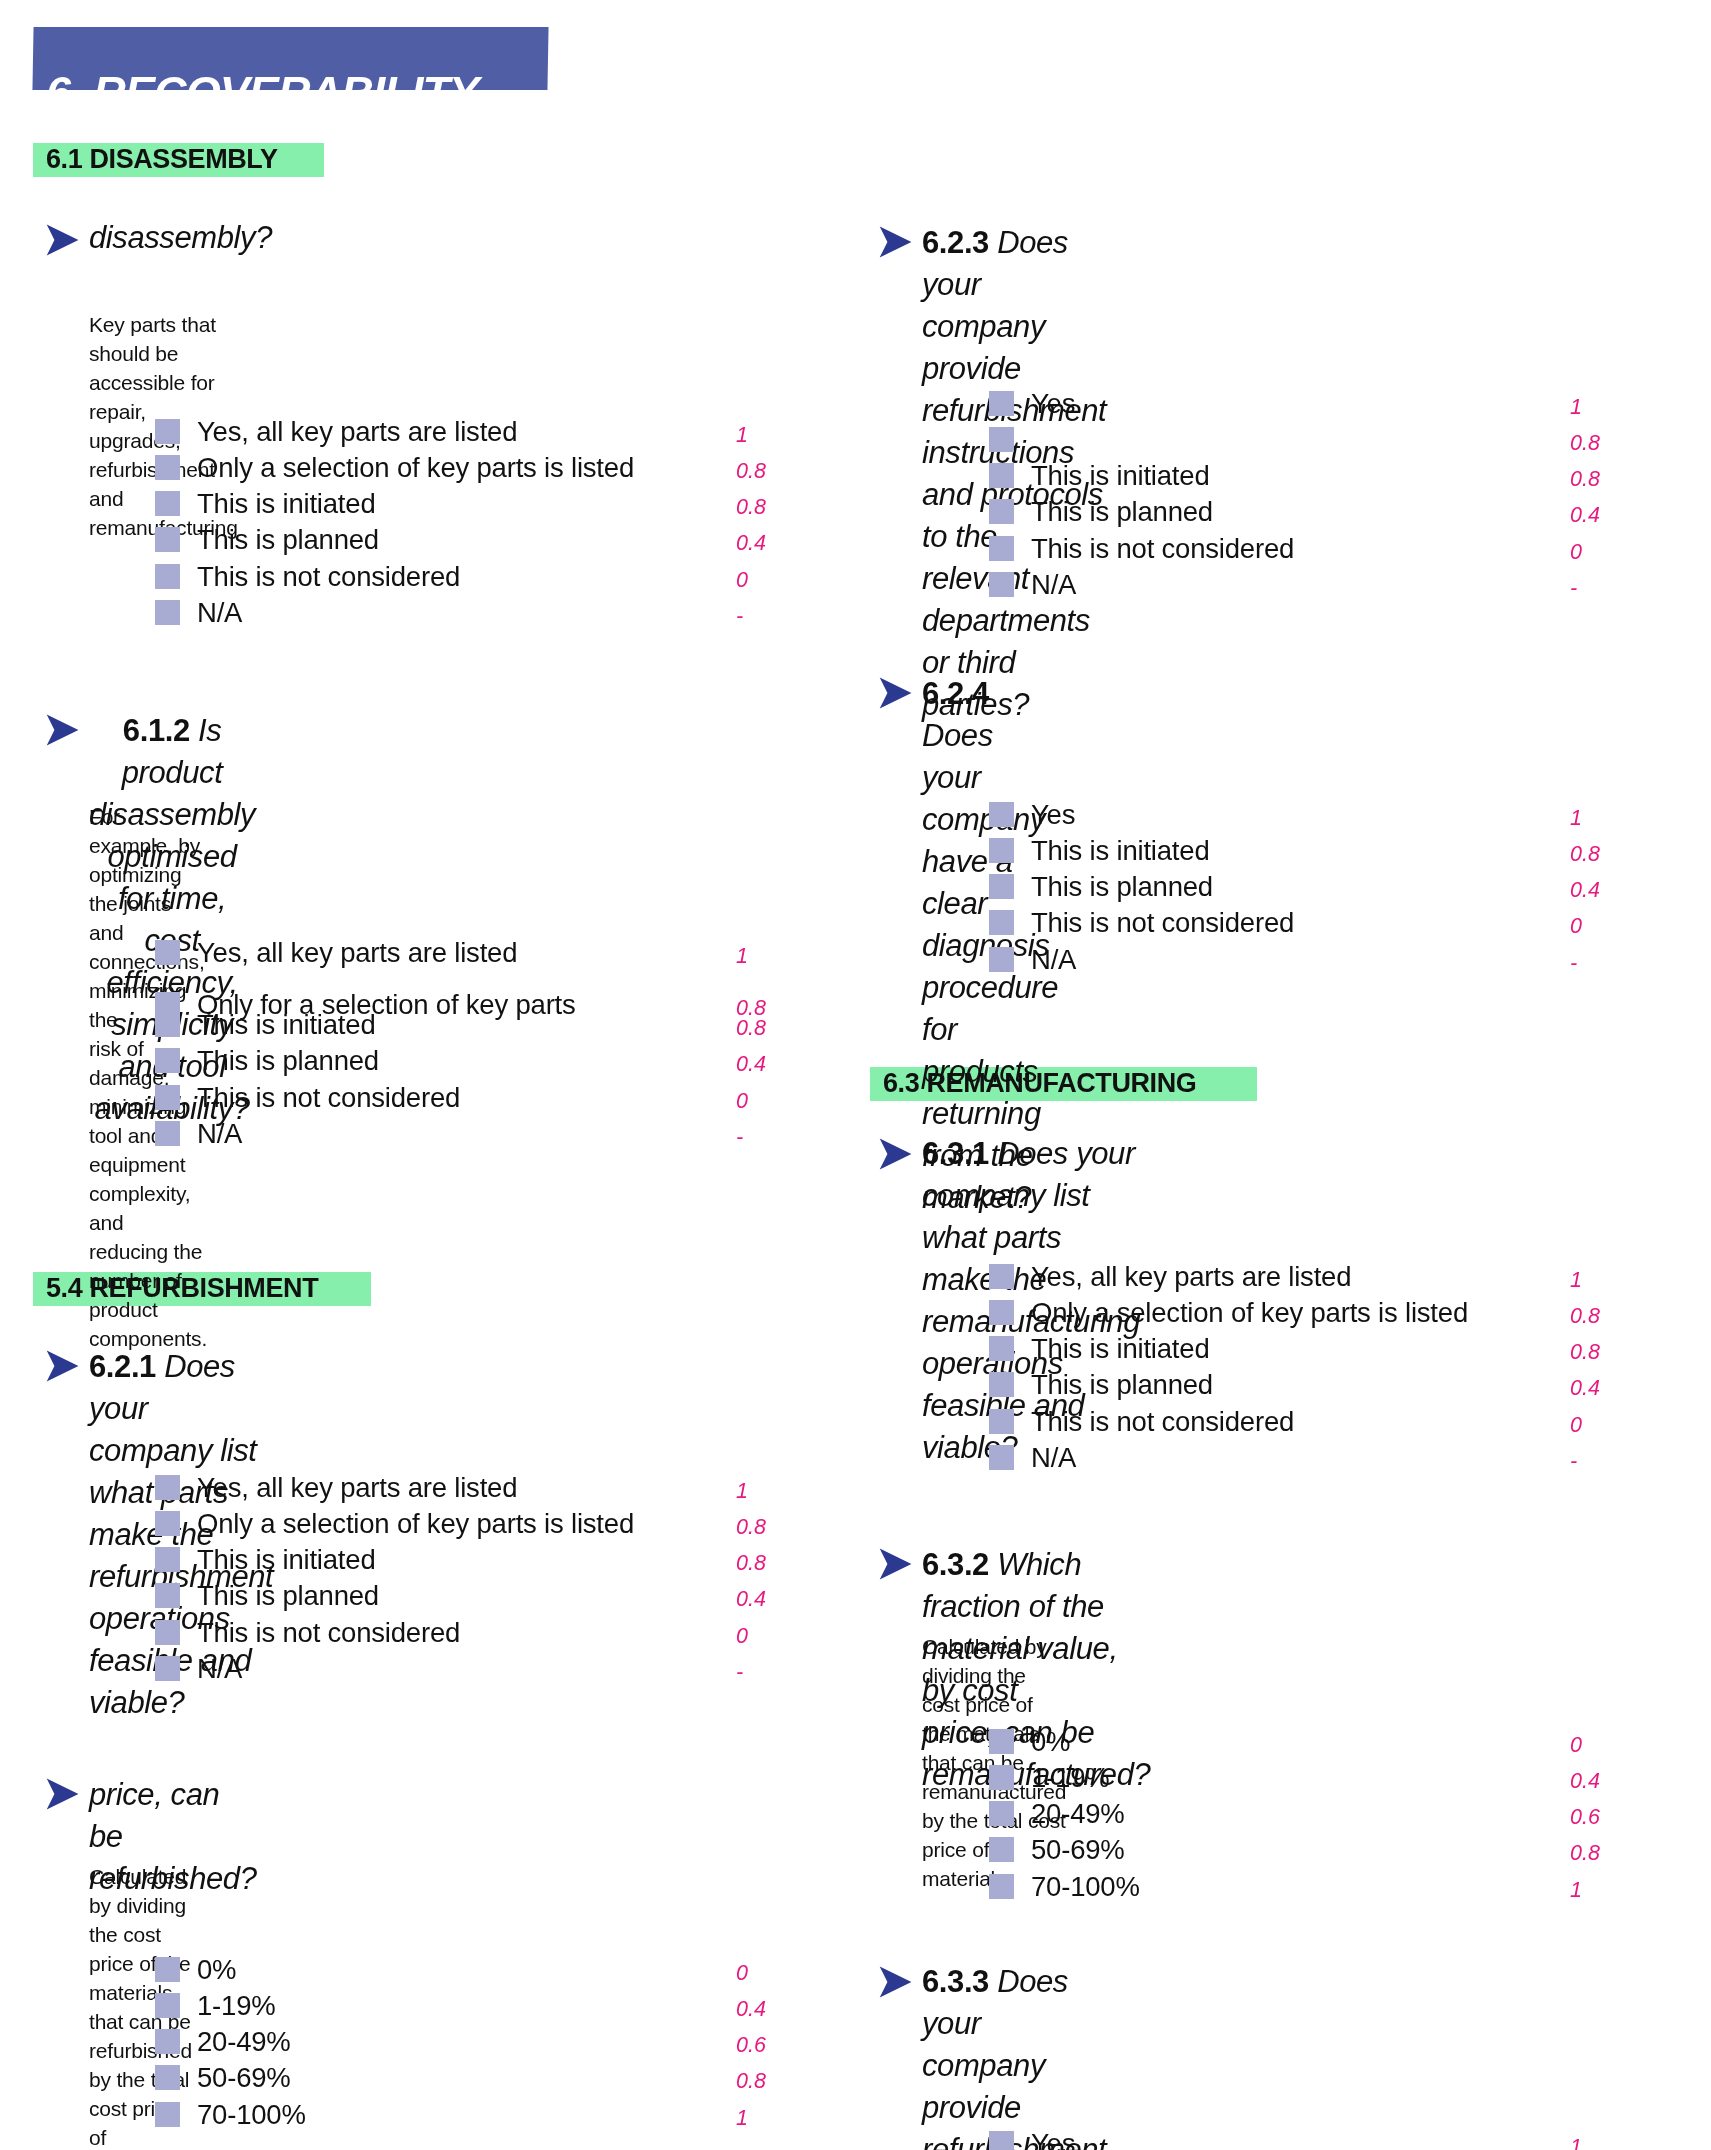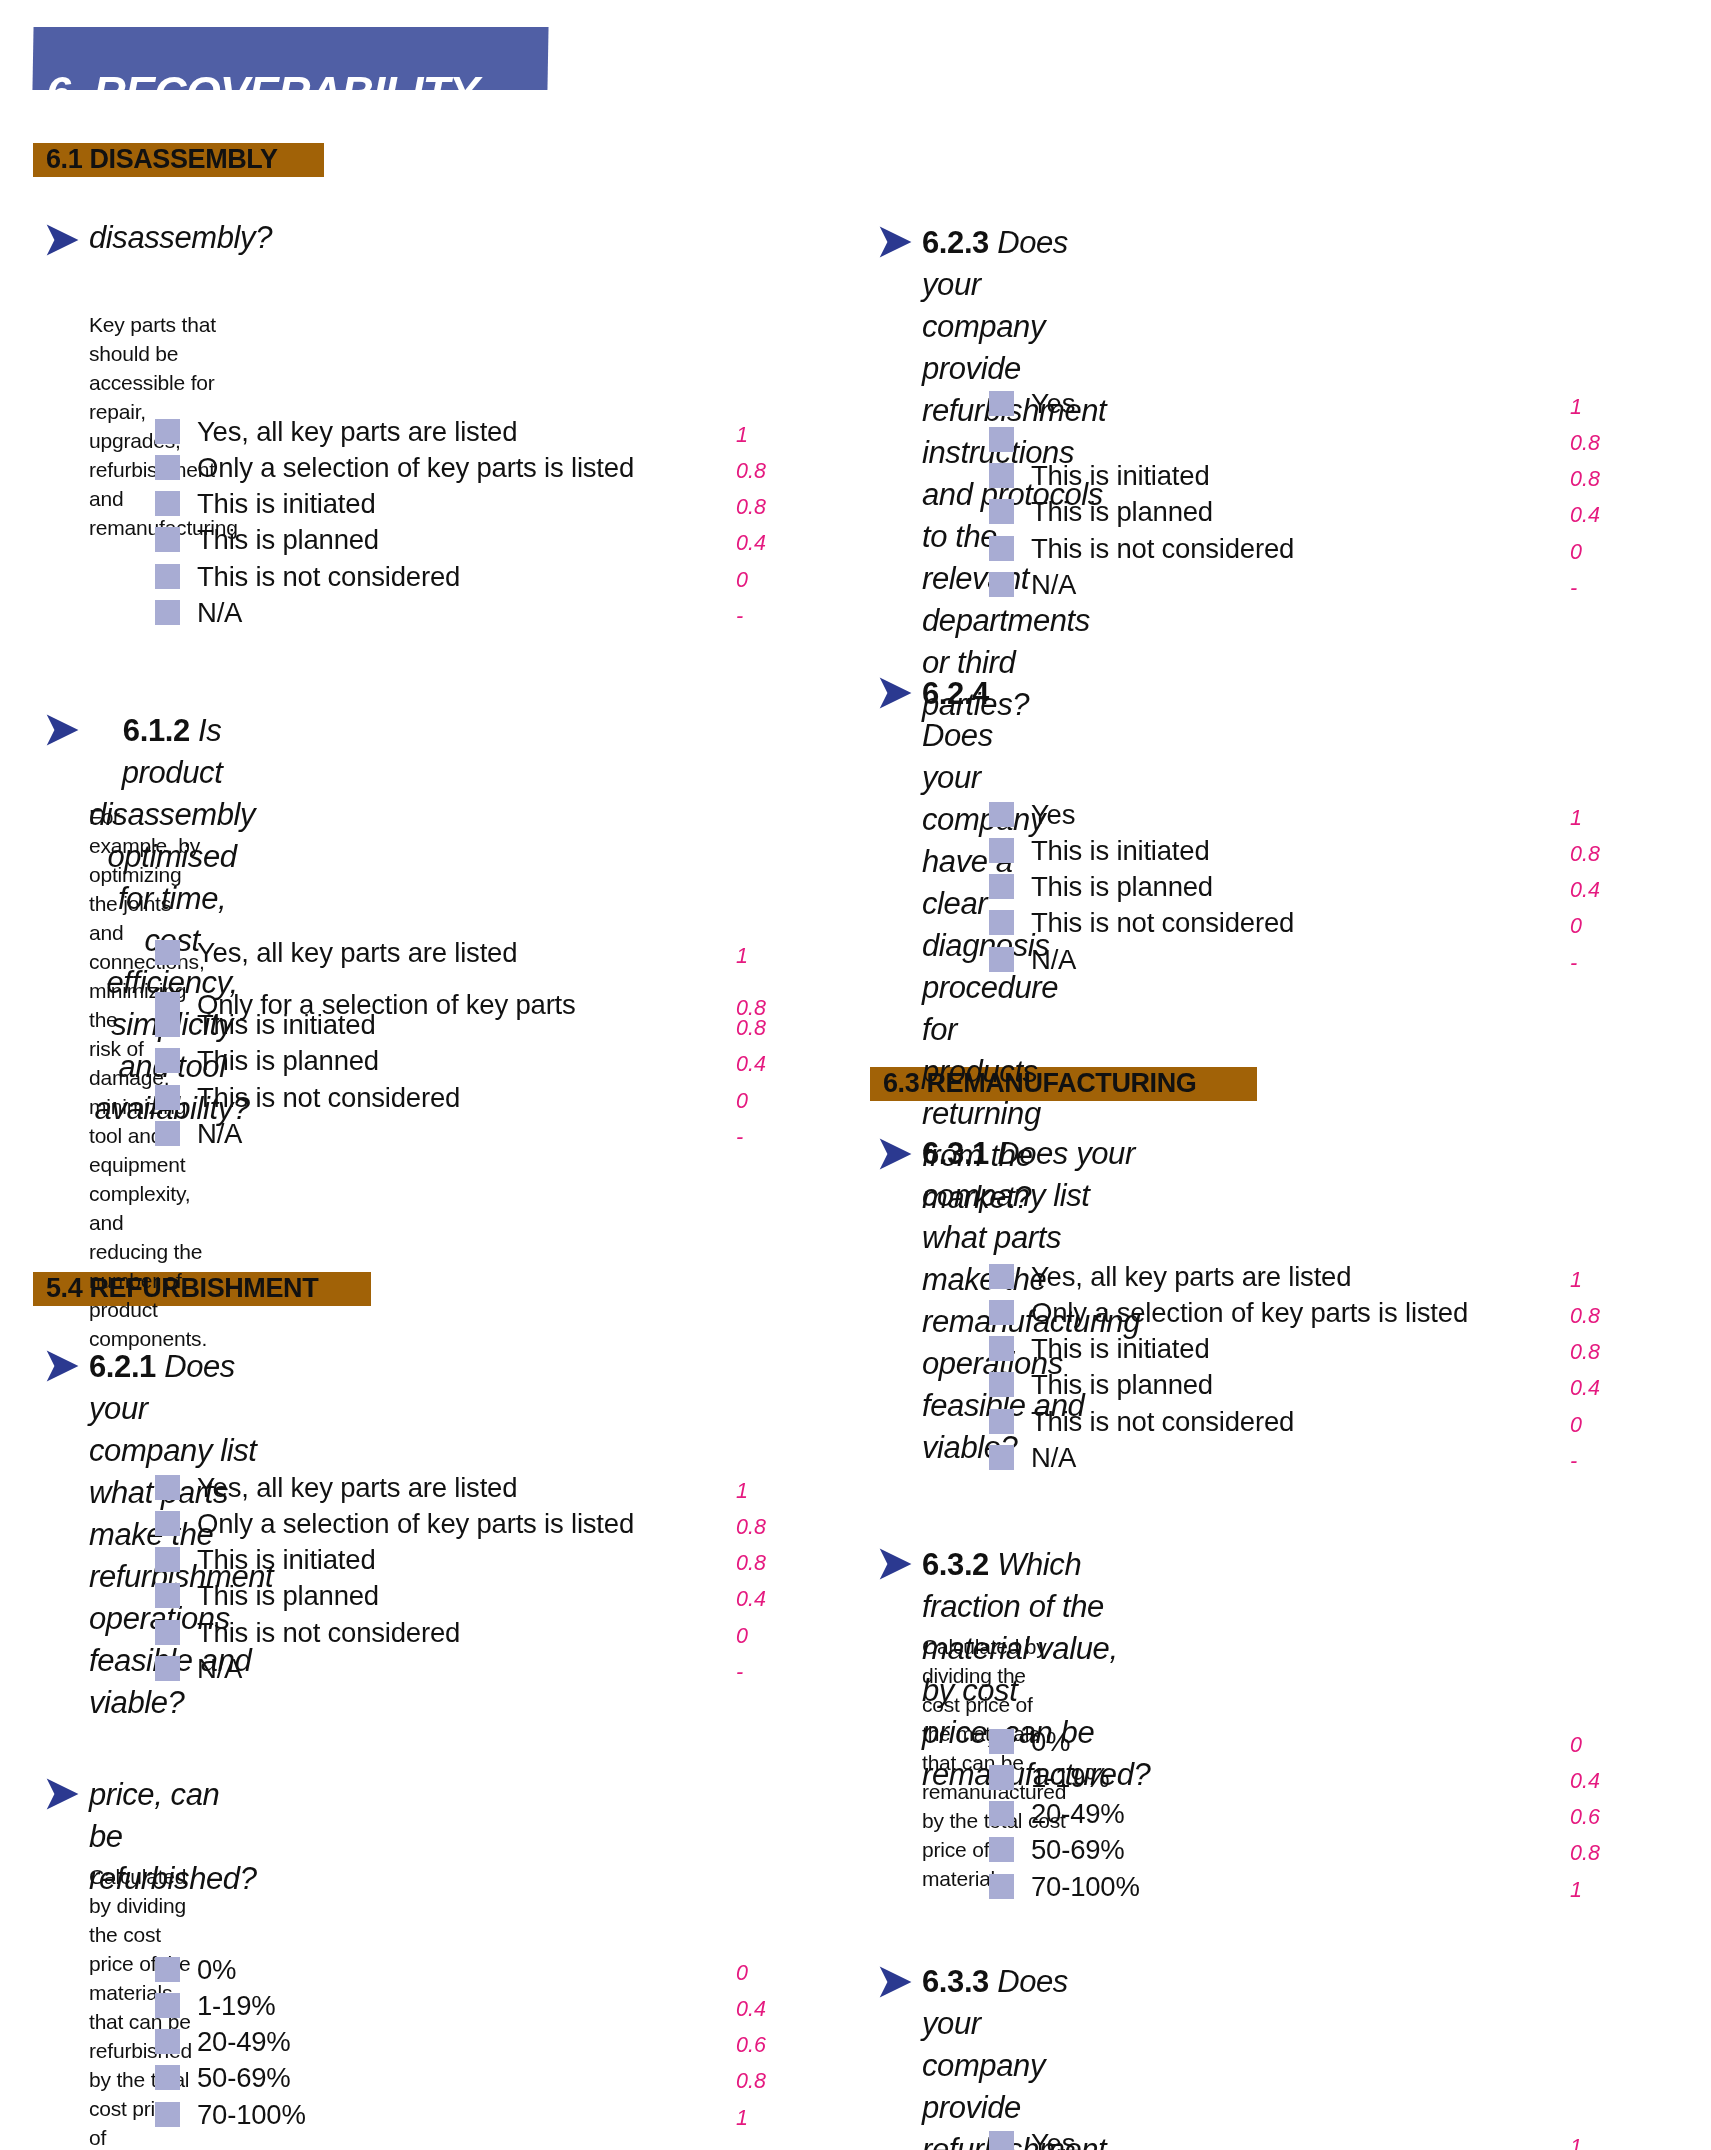--- a/index.html
+++ b/index.html
@@ -2,21 +2,21 @@
 <html style="font-size:6.9px"><head>
 <meta charset="utf-8">
 <style>
   html, body { margin:0; padding:0; background:#ffffff; }
   body { width:1712px; height:2392px; position:relative; overflow:hidden;
          font-family:"Liberation Sans", sans-serif; color:#111; }
   .title-bar { position:absolute; left:33px; top:27px; width:515px; height:63px;
                background:#505fa5; transform:skewX(-1deg); }
   .title-text { position:absolute; left:46px; top:32px; font-size:45px; font-weight:bold;
                 font-style:italic; color:#ffffff; letter-spacing:-0.9px; line-height:53px; white-space:nowrap;margin-top:34px; }
-  .section-hdr { position:absolute; height:34px; background:#a16207; }
+  .section-hdr { position:absolute; height:34px; background:#86efac; }
   .section-hdr span { position:absolute; left:13px; top:3.4px; font-size:27px; font-weight:bold;
                       color:#111; line-height:27.5px; white-space:nowrap; letter-spacing:-0.4px; }
   .q { position:absolute; }
   .arrow { position:absolute; width:36px; height:36px; }
   .q-text { position:absolute; font-size:31px; line-height:42px; color:#111; letter-spacing:-0.4px; }
   .q-text b { font-weight:bold; font-style:normal; }
   .q-text i { font-style:italic; }
   .note { position:absolute; font-size:21px; line-height:29px; color:#111; letter-spacing:-0.2px; }
   .opts { position:absolute; }
   .opt { position:absolute; left:0; height:36px; width:645px; }

